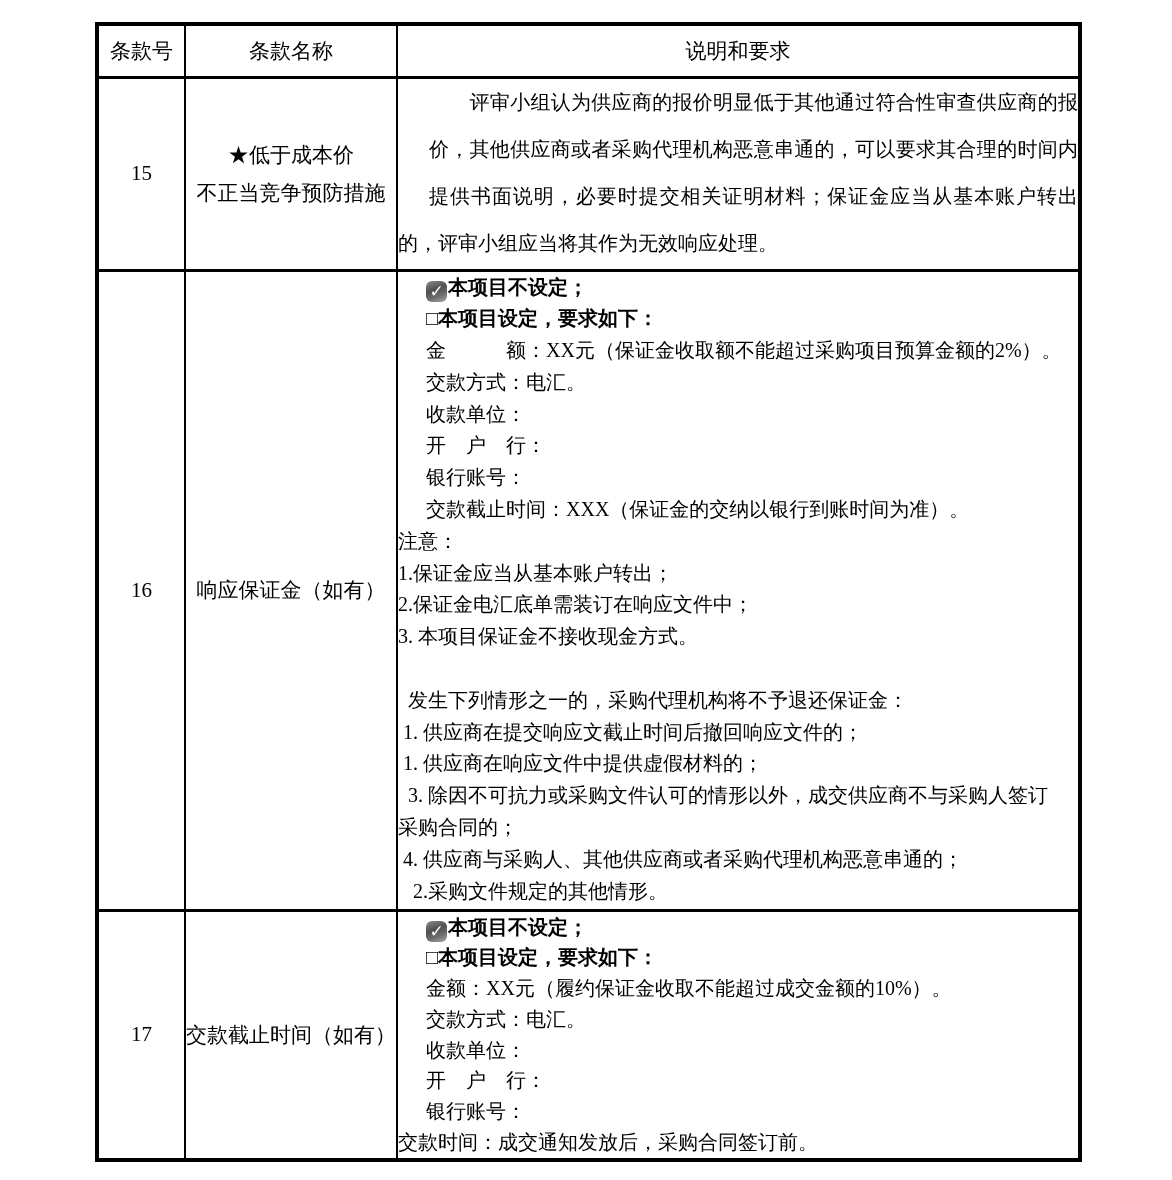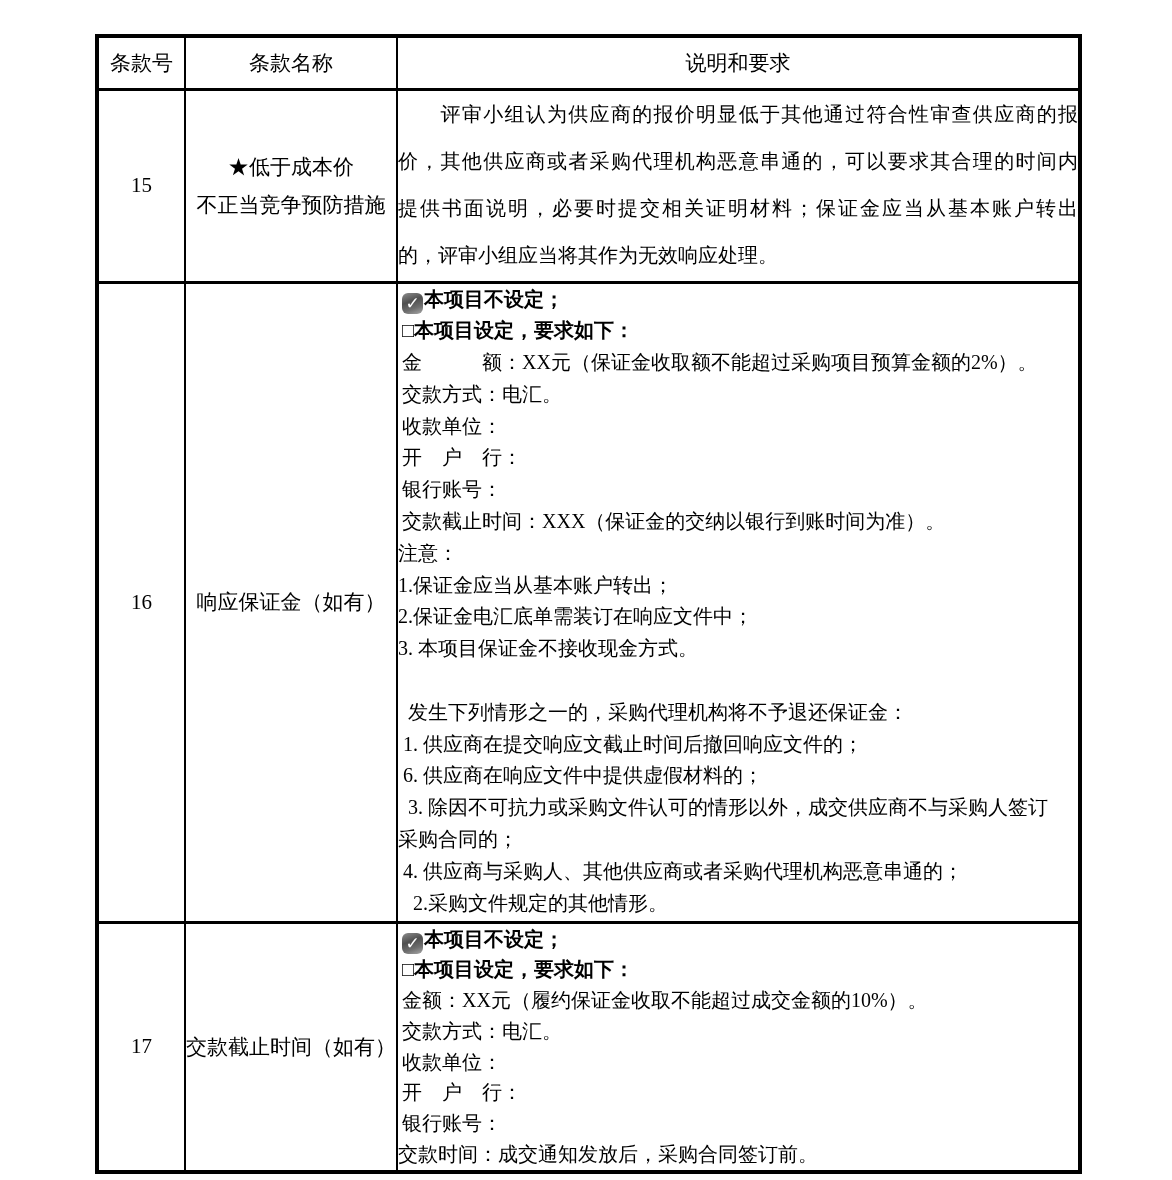--- a/index.html
+++ b/index.html
@@ -20,21 +20,20 @@
   }
   table.doc-table {
     position: absolute;
     left: 95px;
     top: 22px;
     width: 983px;
     border-collapse: collapse;
     table-layout: fixed;
     border: 4px solid #000;
     font-size: 20px;
-    margin-top: 12px;
   }
   table.doc-table td, table.doc-table th {
     border-left: 2px solid #000;
     border-right: 2px solid #000;
     border-top: 3px solid #000;
     border-bottom: 3px solid #000;
     padding: 0;
     font-weight: normal;
     overflow: hidden;
   }
@@ -62,30 +61,31 @@
   
   .p-wide .line {
     line-height: 47px;
     min-height: 47px;
     white-space: pre-wrap;
     text-align: justify;
     text-justify: inter-character;
   }
   .p-wide .line:not(:last-child) {
     text-align-last: justify;
+    padding-left: 31px;
   }
   
   .p-lines .line {
     white-space: pre-wrap;
     overflow: hidden;
   }
   .lh-16 .line { line-height: 31.8px; min-height: 31.8px; }
   .lh-17 .line { line-height: 30.8px; min-height: 30.8px; }
   .p-lines .line.bold { font-weight: bold; }
-  .p-lines .line.indent { padding-left: 4px; }
+  .p-lines .line.indent { padding-left: 28px; }
   
   .chk {
     display: inline-block;
     width: 21px;
     height: 21px;
     border-radius: 6px;
     background: linear-gradient(160deg, #8d8d8d 0%, #4f4f4f 40%, #6e6e6e 70%, #a9a9a9 100%);
     color: #fff;
     font-size: 17px;
     line-height: 21px;
@@ -152,21 +152,21 @@
               <div class="line indent"><span>开　户　行：</span></div>
               <div class="line indent"><span>银行账号：</span></div>
               <div class="line indent"><span>交款截止时间：XXX（保证金的交纳以银行到账时间为准）。</span></div>
               <div class="line"><span>注意：</span></div>
               <div class="line"><span>1.保证金应当从基本账户转出；</span></div>
               <div class="line"><span>2.保证金电汇底单需装订在响应文件中；</span></div>
               <div class="line"><span>3. 本项目保证金不接收现金方式。</span></div>
               <div class="line"><span></span></div>
               <div class="line"><span>  发生下列情形之一的，采购代理机构将不予退还保证金：</span></div>
               <div class="line"><span> 1. 供应商在提交响应文截止时间后撤回响应文件的；</span></div>
-              <div class="line"><span> 6. 供应商在响应文件中提供虚假材料的；</span></div>
+              <div class="line"><span> 1. 供应商在响应文件中提供虚假材料的；</span></div>
               <div class="line"><span>  3. 除因不可抗力或采购文件认可的情形以外，成交供应商不与采购人签订</span></div>
               <div class="line"><span>采购合同的；</span></div>
               <div class="line"><span> 4. 供应商与采购人、其他供应商或者采购代理机构恶意串通的；</span></div>
               <div class="line"><span>   2.采购文件规定的其他情形。</span></div>
             </div>
         </td>
       </tr>
 
       <tr class="r-17">
         <td class="cell-center">17</td>

